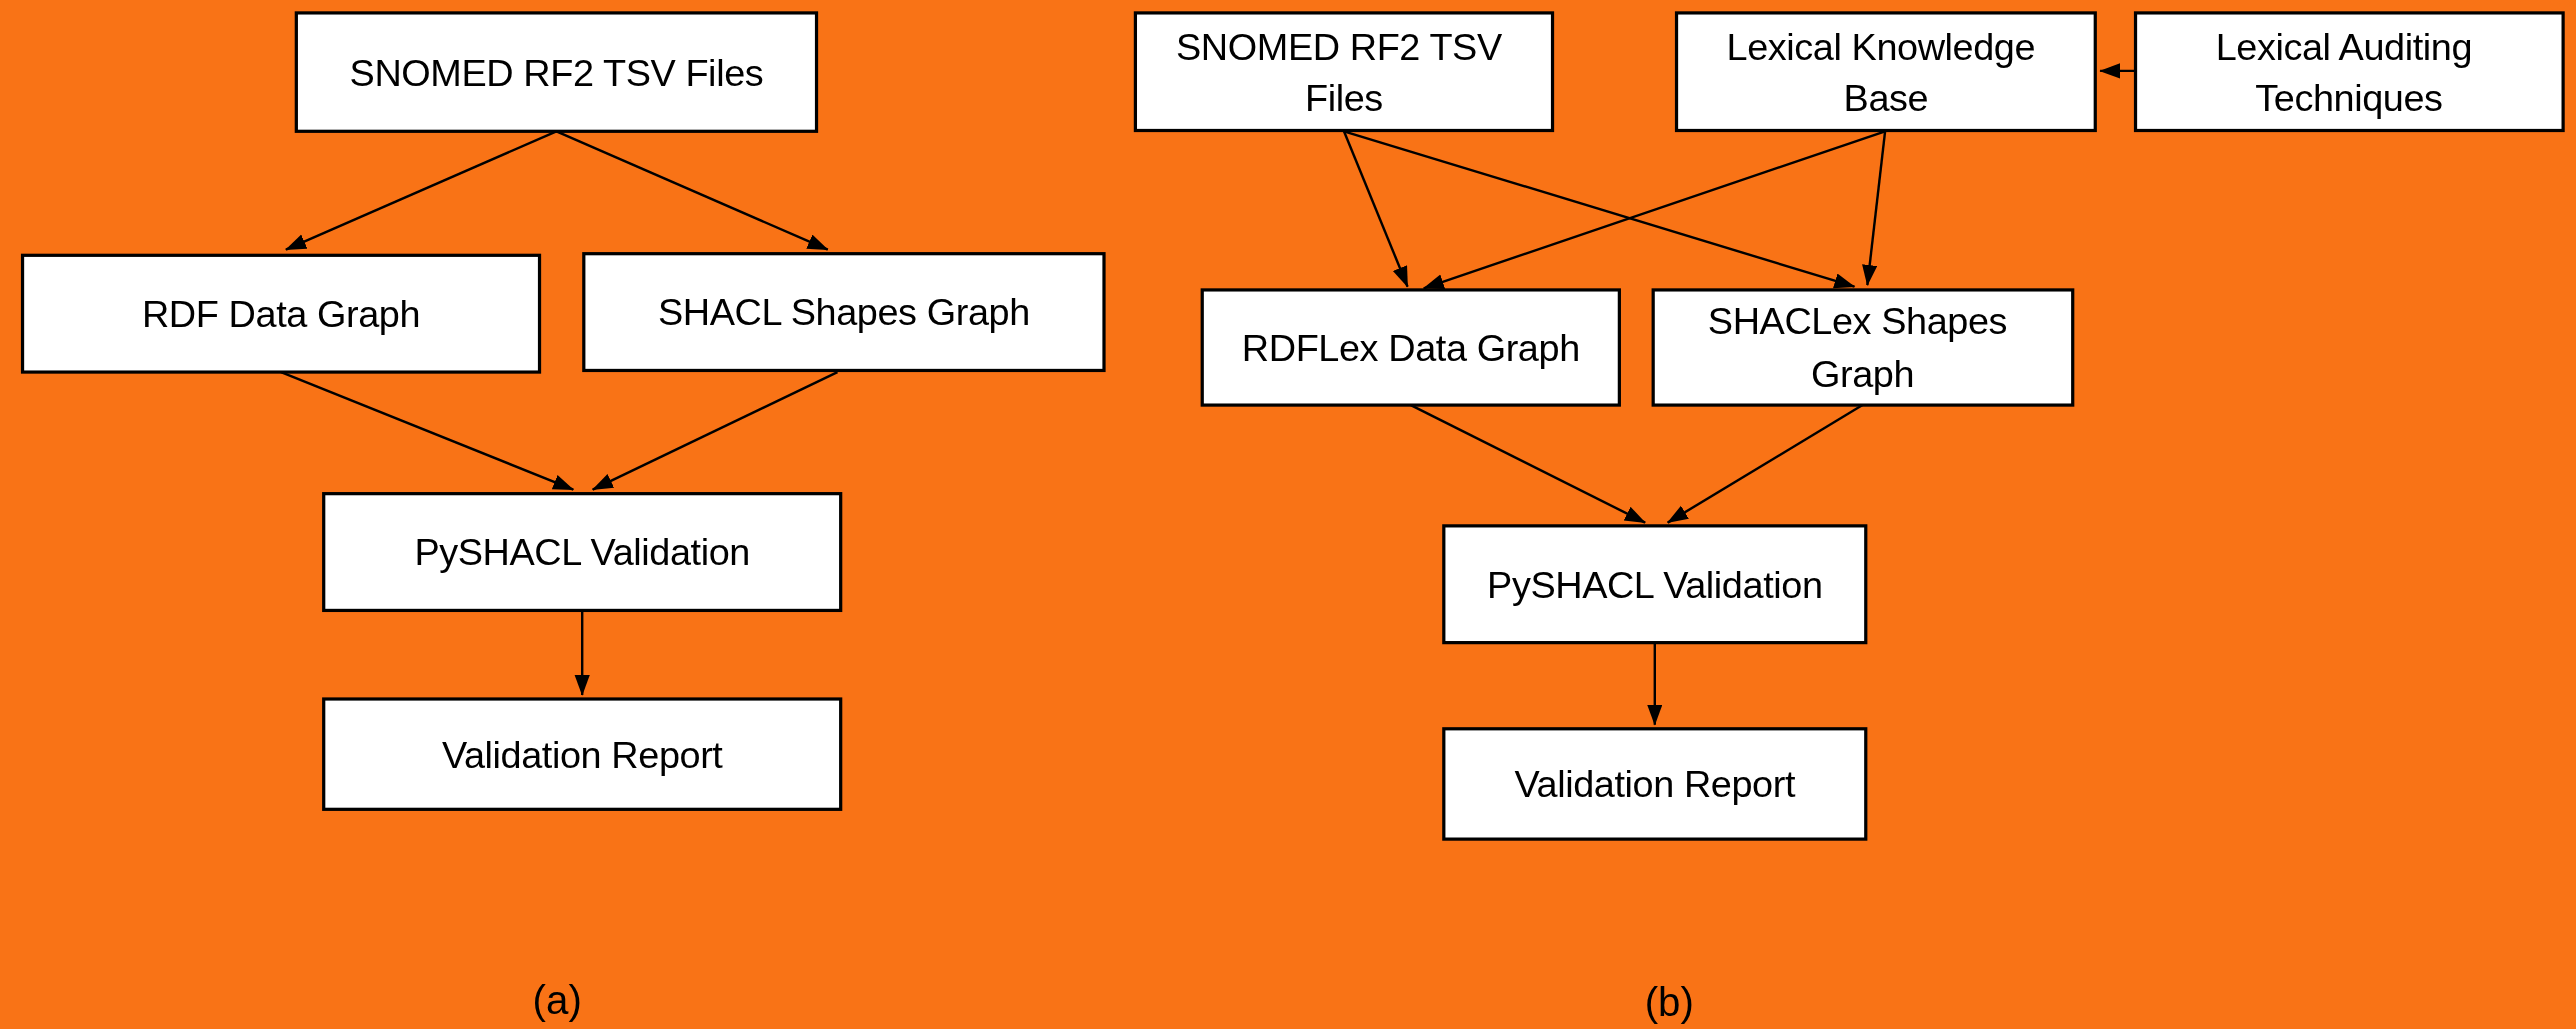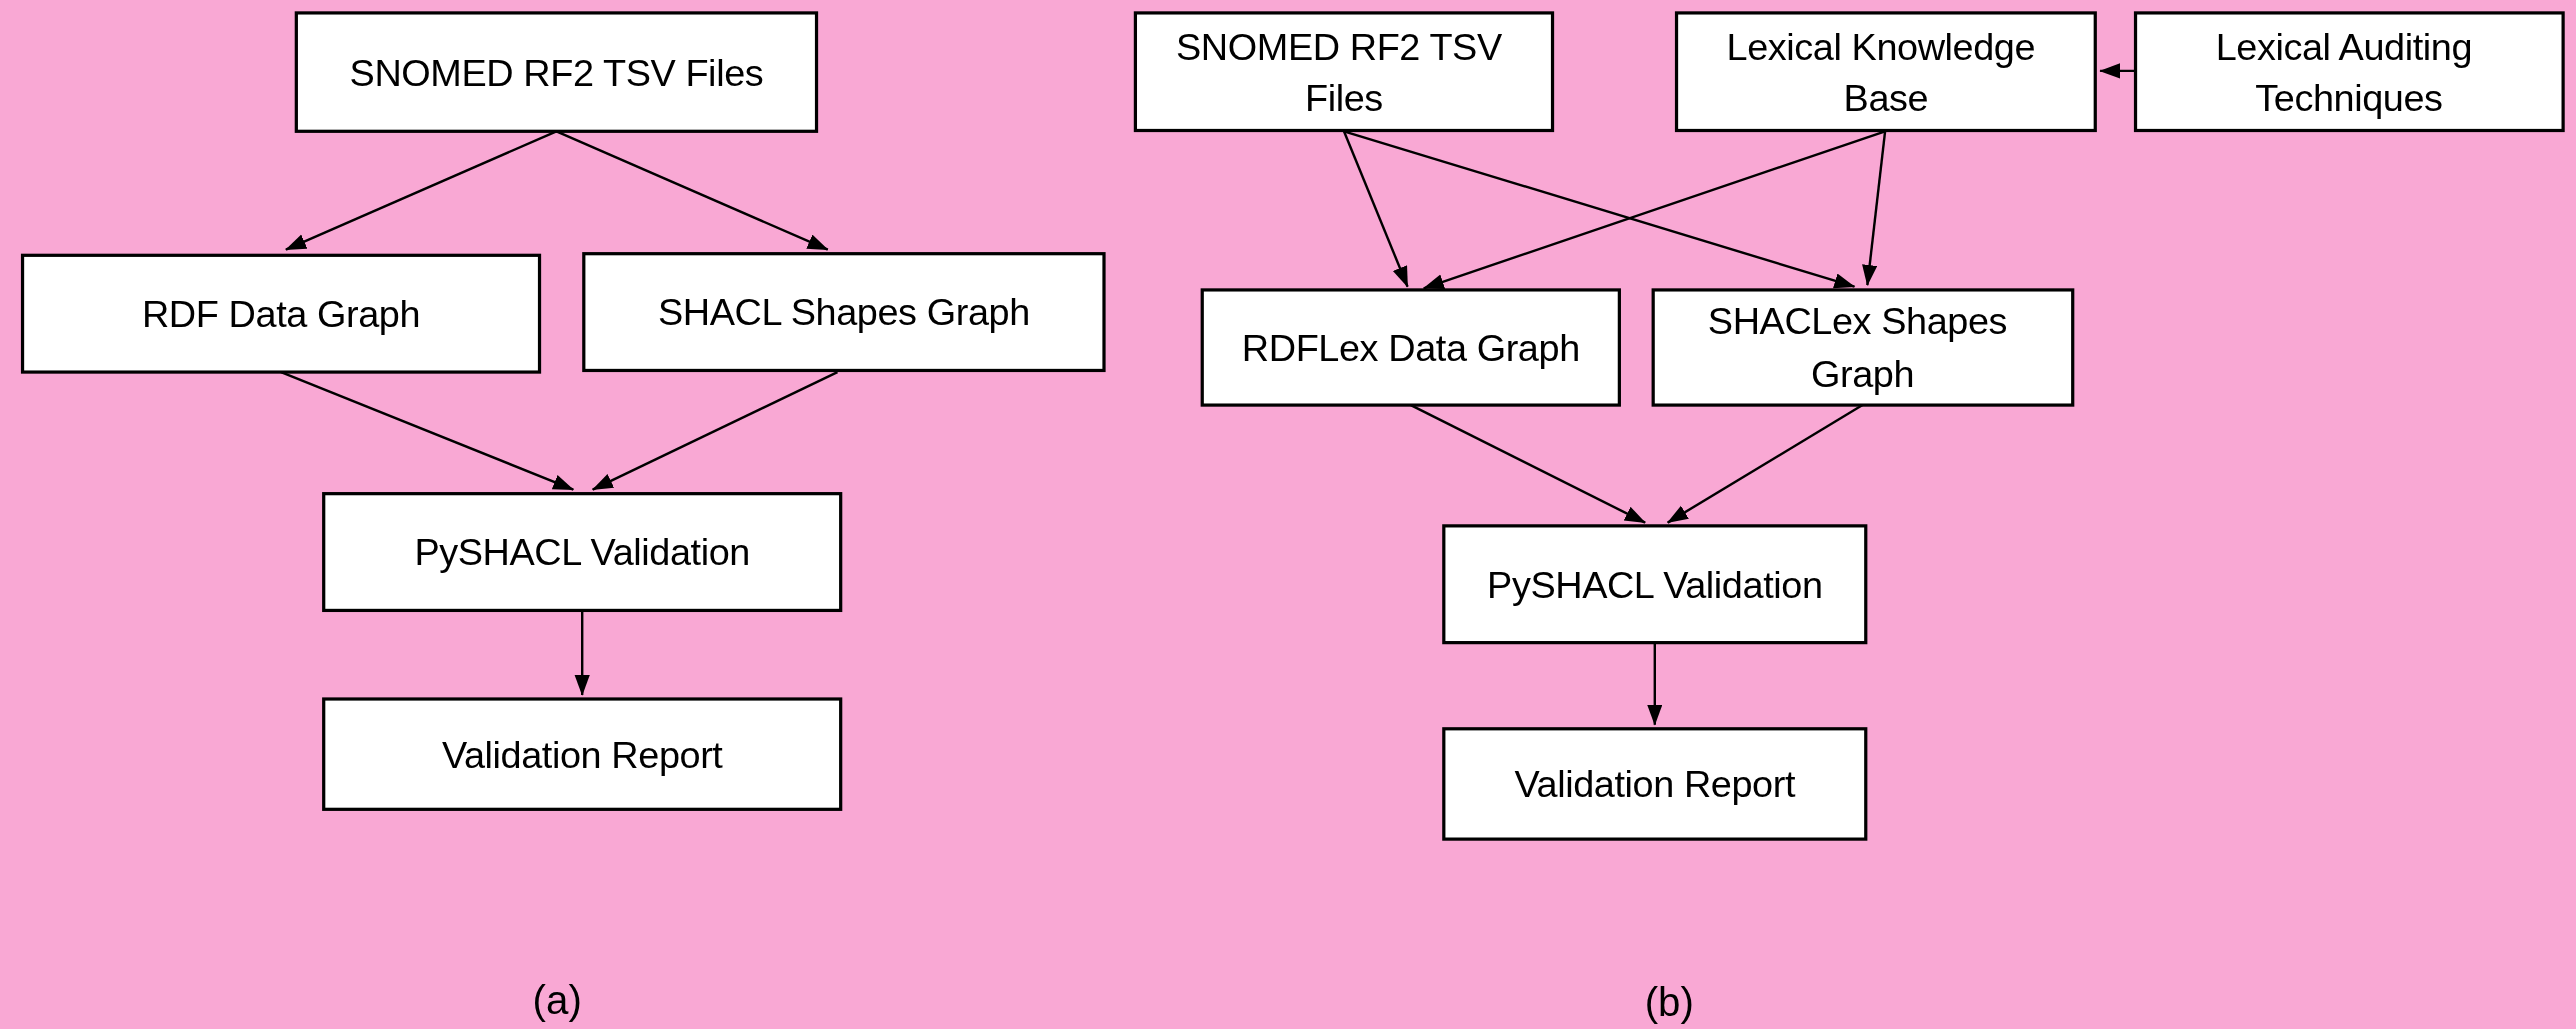--- a/index.html
+++ b/index.html
@@ -3,21 +3,21 @@
 <meta charset="utf-8">
 <style>
   html, body {
     margin: 0;
     padding: 0;
     background: #ffffff;
   }
   .figure-wrap {
     width: 2576px;
     height: 1030px;
-    background: #f9a8d4;
+    background: #f97316;
     position: relative;
     font-family: "Liberation Sans", "DejaVu Sans", sans-serif;
   }
   svg { display: block; }
   .node-rect {
     fill: #ffffff;
     stroke: #000000;
     stroke-width: 4;
   }
   .edge {

